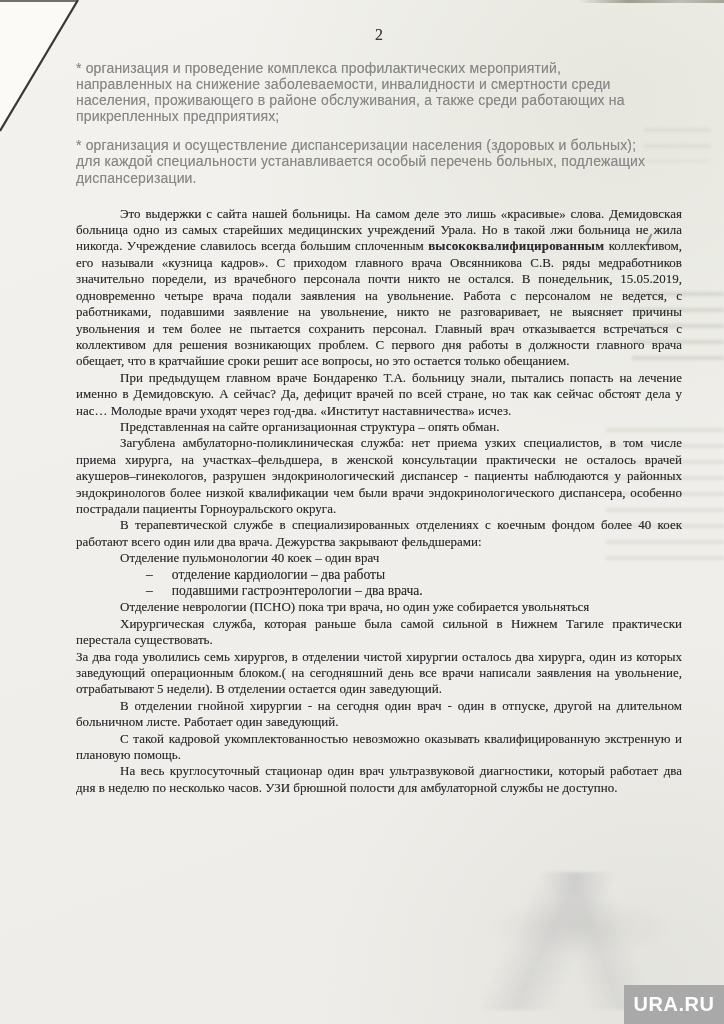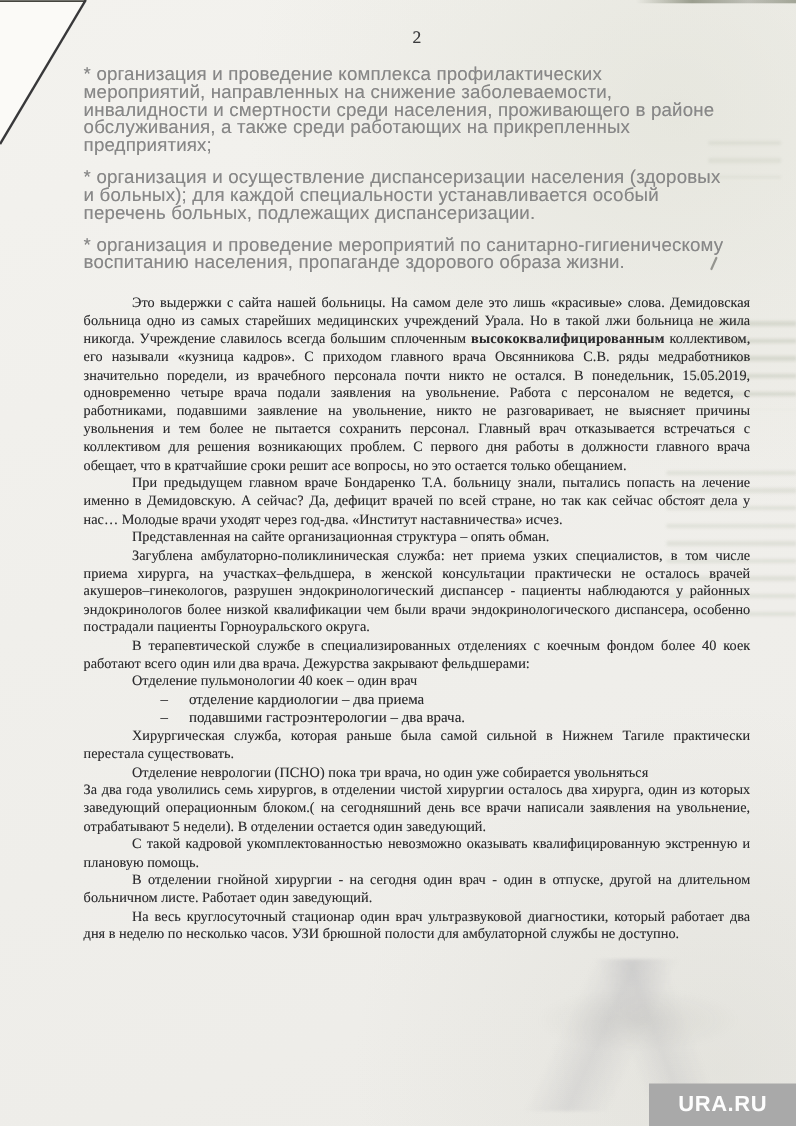--- a/index.html
+++ b/index.html
@@ -19,21 +19,21 @@
   .page-number{
     text-align:center;
     font-family:"Liberation Serif",serif;
     font-size:16px;color:#3b3b3d;
     margin-bottom:16px;
     text-shadow:0 0 .5px rgba(60,60,60,.5);
   }
   .excerpts{padding-right:22px;}
   .excerpt{
     font-family:"Liberation Sans",sans-serif;
-    font-size:17px;line-height:16.1px;
+    font-size:14px;line-height:16.1px;
     color:#878787;margin:0 0 13px 0;
     letter-spacing:.15px;
     text-shadow:0 0 .6px rgba(135,135,135,.55);
   }
   .doc-body{margin-top:20px;}
   .doc-body p, .doc-body .rich-p{
     font-family:Liberation Serif, serif;
     font-size:13px;line-height:16.4px;
     color:#2c2c2e;margin:0;
     text-align:justify;
@@ -70,21 +70,21 @@
   .bleed-c{right:14px;top:128px;width:66px;height:34px;opacity:.55;}
   .bleed-smudge{
     left:382px;top:872px;width:330px;height:138px;
     background:
       linear-gradient(115deg,rgba(150,150,160,0) 40%,rgba(148,148,158,.18) 50%,rgba(150,150,160,0) 60%),
       linear-gradient(70deg,rgba(150,150,160,0) 55%,rgba(148,148,158,.15) 63%,rgba(150,150,160,0) 72%),
       radial-gradient(40% 30% at 60% 40%, rgba(150,150,145,.14), rgba(150,150,145,0) 70%);
   }
   
   .watermark{
-    position:absolute;right:0;bottom:0;width:134px;height:39px;
+    position:absolute;right:0;bottom:0;width:100px;height:39px;
     background:#a9a9a9;
     display:flex;align-items:center;justify-content:center;
   }
   .watermark span{
     font-family:"Liberation Sans",sans-serif;
     font-weight:bold;font-size:20px;color:#fdfdfd;letter-spacing:.5px;
   }
 </style>
 </head>
 <body>
@@ -103,47 +103,46 @@
   <div class="bleed bleed-lines bleed-c"></div>
   <div class="bleed bleed-smudge"></div>
 
   <div class="content">
 
     <div class="page-number">2</div>
 
     <div class="excerpts">
       <p class="excerpt">* организация и проведение комплекса профилактических мероприятий, направленных на снижение заболеваемости, инвалидности и смертности среди населения, проживающего в районе обслуживания, а также среди работающих на прикрепленных предприятиях;</p>
       <p class="excerpt">* организация и осуществление диспансеризации населения (здоровых и больных); для каждой специальности устанавливается особый перечень больных, подлежащих диспансеризации.</p>
-      <p class="excerpt">* организация и проведение мероприятий по санитарно-гигиеническому воспитанию населения, пропаганде здорового образа жизни.</p>
     </div>
 
     <div class="doc-body">
 
       <div class="rich-p indent"><span>Это выдержки с сайта нашей больницы. На самом деле это лишь «красивые» слова. Демидовская больница одно из самых старейших медицинских учреждений Урала. Но в такой лжи больница не жила никогда. Учреждение славилось всегда большим сплоченным </span><b>высококвалифицированным</b><span> коллективом, его называли «кузница кадров». С приходом главного врача Овсянникова С.В. ряды медработников значительно поредели, из врачебного персонала почти никто не остался. В понедельник, 15.05.2019, одновременно четыре врача подали заявления на увольнение. Работа с персоналом не ведется, с работниками, подавшими заявление на увольнение, никто не разговаривает, не выясняет причины увольнения и тем более не пытается сохранить персонал. Главный врач отказывается встречаться с коллективом для решения возникающих проблем. С первого дня работы в должности главного врача обещает, что в кратчайшие сроки решит асе вопросы, но это остается только обещанием.</span></div>
 
       <p class="indent">При предыдущем главном враче Бондаренко Т.А. больницу знали, пытались попасть на лечение именно в Демидовскую. А сейчас? Да, дефицит врачей по всей стране, но так как сейчас обстоят дела у нас… Молодые врачи уходят через год-два. «Институт наставничества» исчез.</p>
       <p class="indent">Представленная на сайте организационная структура – опять обман.</p>
       <p class="indent">Загублена амбулаторно-поликлиническая служба: нет приема узких специалистов, в том числе приема хирурга, на участках–фельдшера, в женской консультации практически не осталось врачей акушеров–гинекологов, разрушен эндокринологический диспансер - пациенты наблюдаются у районных эндокринологов более низкой квалификации чем были врачи эндокринологического диспансера, особенно пострадали пациенты Горноуральского округа.</p>
       <p class="indent">В терапевтической службе в специализированных отделениях с коечным фондом более 40 коек работают всего один или два врача. Дежурства закрывают фельдшерами:</p>
       <p class="indent">Отделение пульмонологии 40 коек – один врач</p>
 
       <div class="dash-item">
         <span>–</span>
-        <span>отделение кардиологии – два приема</span>
+        <span>отделение кардиологии – два работы</span>
       </div>
       <div class="dash-item">
         <span>–</span>
         <span>подавшими гастроэнтерологии – два врача.</span>
       </div>
 
+      <p class="indent">Отделение неврологии (ПСНО) пока три врача, но один уже собирается увольняться</p>
       <p class="indent">Хирургическая служба, которая раньше была самой сильной в Нижнем Тагиле практически перестала существовать.</p>
-      <p class="indent">Отделение неврологии (ПСНО) пока три врача, но один уже собирается увольняться</p>
       <p class="noindent">За два года уволились семь хирургов, в отделении чистой хирургии осталось два хирурга, один из которых заведующий операционным блоком.( на сегодняшний день все врачи написали заявления на увольнение, отрабатывают 5 недели). В отделении остается один заведующий.</p>
+      <p class="indent">В отделении гнойной хирургии - на сегодня один врач - один в отпуске, другой на длительном больничном листе. Работает один заведующий.</p>
       <p class="indent">С такой кадровой укомплектованностью невозможно оказывать квалифицированную экстренную и плановую помощь.</p>
-      <p class="indent">В отделении гнойной хирургии - на сегодня один врач - один в отпуске, другой на длительном больничном листе. Работает один заведующий.</p>
       <p class="indent">На весь круглосуточный стационар один врач ультразвуковой диагностики, который работает два дня в неделю по несколько часов. УЗИ брюшной полости для амбулаторной службы не доступно.</p>
 
     </div>
   </div>
 
   <div class="watermark">
     <span>URA.RU</span>
   </div>
 
 </div>

